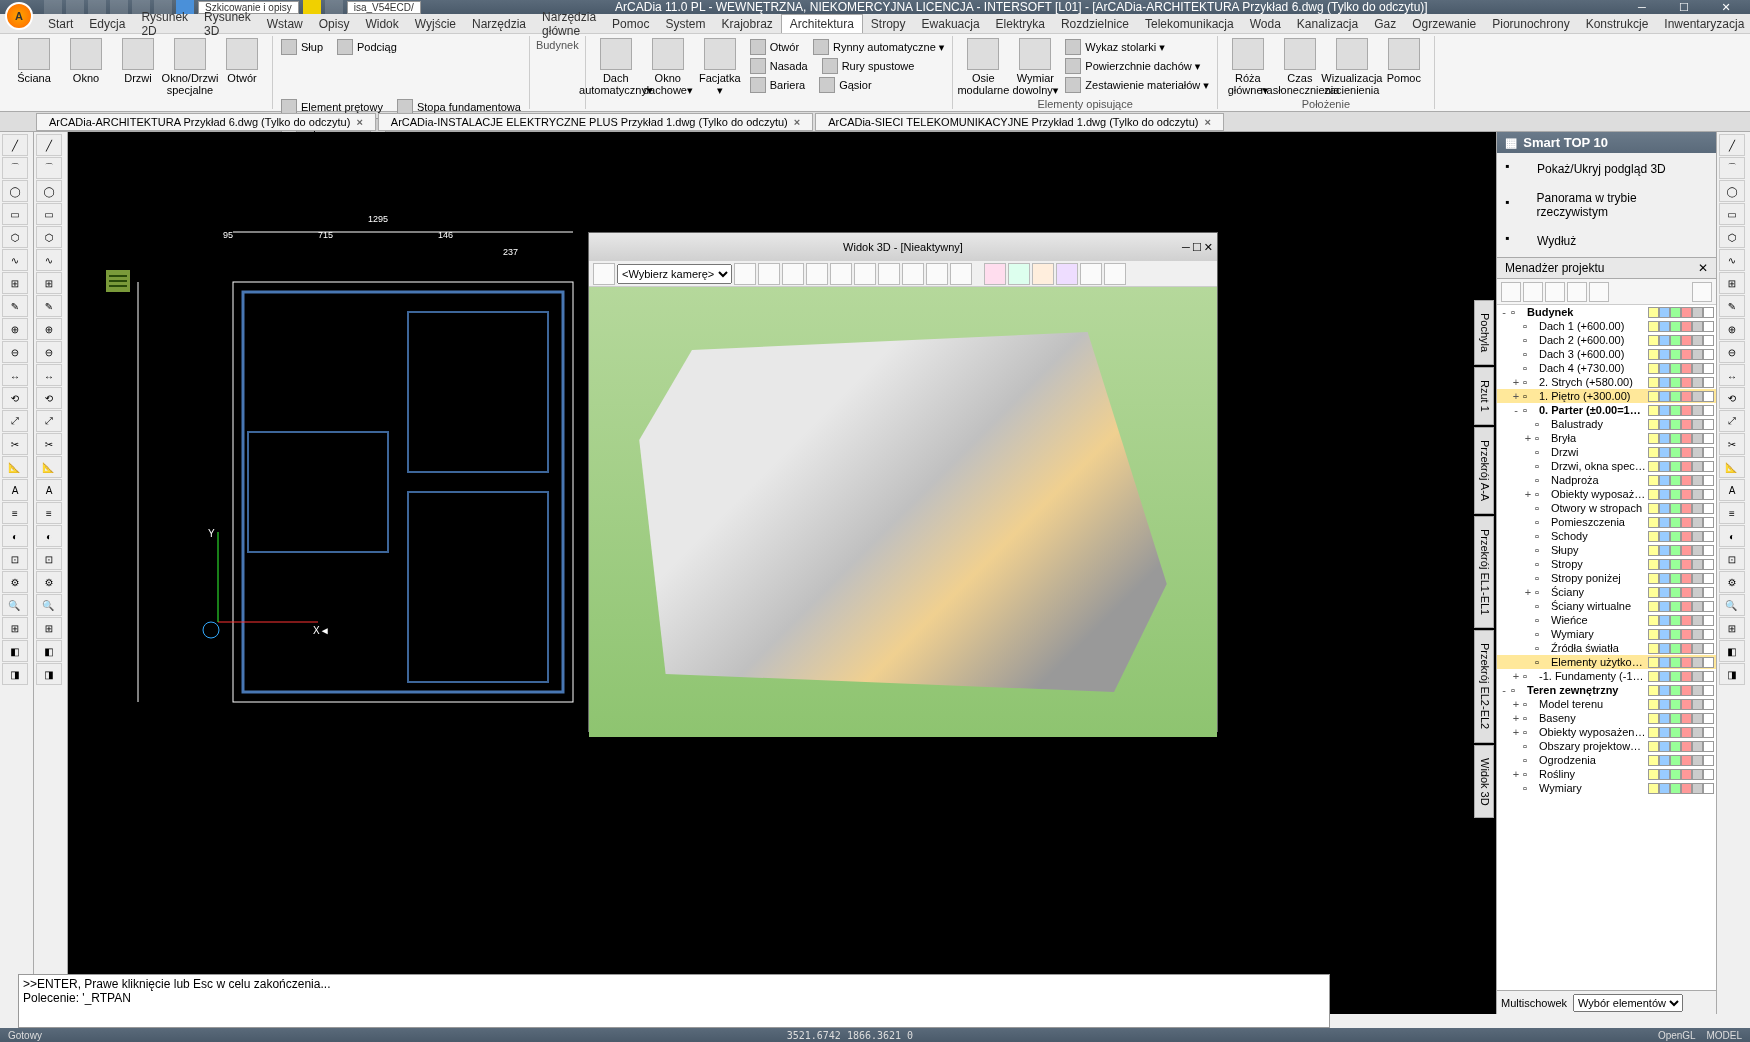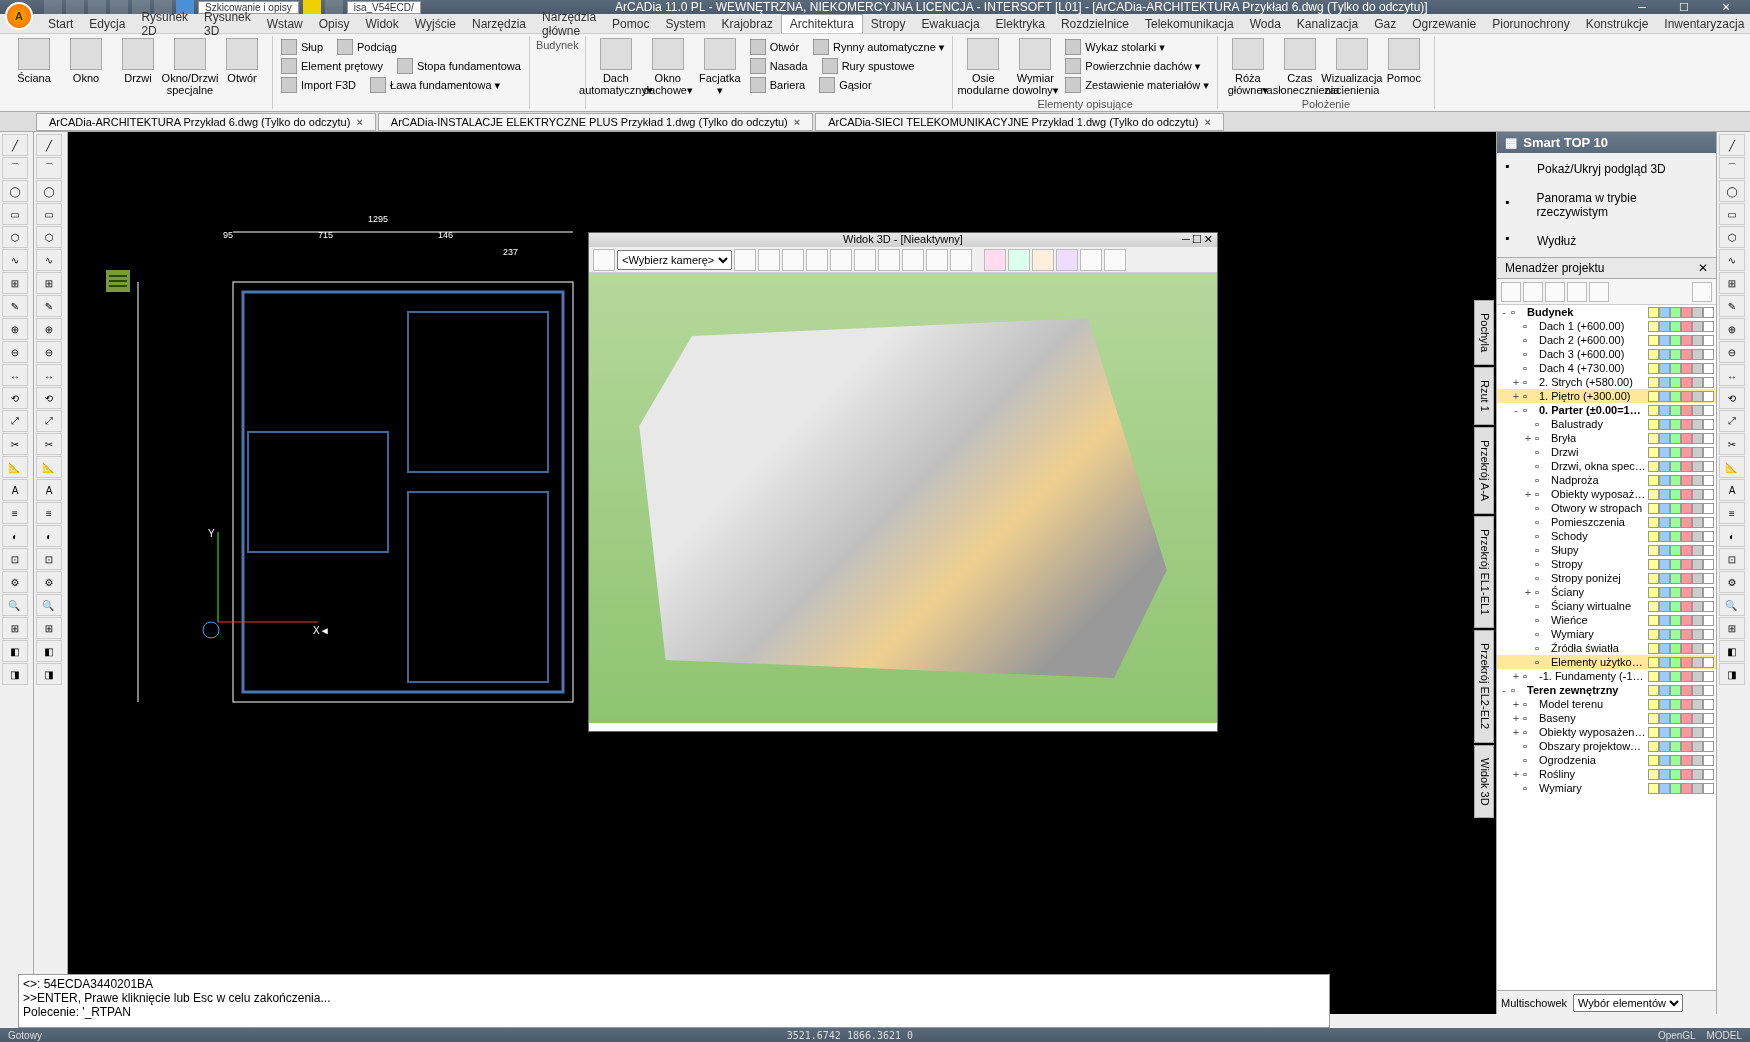--- a/index.html
+++ b/index.html
@@ -35,21 +35,21 @@
 .main-area { position: absolute; top: 132px; left: 0; right: 0; bottom: 28px; display: flex; }
 .left-tools { width: 34px; background: #f0f0f0; border-right: 1px solid #aaa; display: flex; flex-direction: column; padding: 2px; gap: 1px; }
 .left-tools2 { width: 34px; background: #f0f0f0; border-right: 1px solid #aaa; display: flex; flex-direction: column; padding: 2px; gap: 1px; }
 .tool-btn { width: 26px; height: 22px; background: #eee; border: 1px solid #ccc; cursor: pointer; display: flex; align-items: center; justify-content: center; font-size: 10px; }
 
 .canvas-area { flex: 1; position: relative; background: #000; overflow: hidden; }
 .floorplan { position: absolute; top: 0; left: 0; width: 100%; height: 100%; }
 .dim-text { position: absolute; color: #fff; font-size: 9px; }
 
 .view3d-window { position: absolute; top: 100px; left: 520px; width: 630px; height: 500px; background: #fff; border: 1px solid #666; box-shadow: 2px 2px 8px rgba(0,0,0,0.4); }
-.view3d-title { height: 14px; background: linear-gradient(#e8e8e8, #d0d0d0); display: flex; align-items: flex-start; justify-content: center; font-size: 11px; position: relative; }
+.view3d-title { height: 28px; background: linear-gradient(#e8e8e8, #d0d0d0); display: flex; align-items: center; justify-content: center; font-size: 11px; position: relative; }
 .view3d-title .winbtns { position: absolute; right: 4px; display: flex; gap: 2px; }
 .view3d-toolbar { height: 26px; background: #f0f0f0; border-bottom: 1px solid #ccc; display: flex; align-items: center; padding: 0 4px; gap: 2px; }
 .view3d-toolbar .tb-btn { width: 22px; height: 22px; border: 1px solid #bbb; background: #fafafa; cursor: pointer; }
 .view3d-toolbar select { font-size: 11px; height: 20px; }
 .view3d-content { height: calc(100% - 48px); background: linear-gradient(#b5d89b 0%, #8ec470 100%); position: relative; overflow: hidden; }
 .house3d { position: absolute; top: 10%; left: 8%; width: 84%; height: 80%; background: linear-gradient(135deg, #e8e8e8 30%, #c0c0c0 50%, #f0d090 65%, #999 85%); clip-path: polygon(10% 5%, 85% 0%, 100% 70%, 90% 100%, 5% 95%, 0% 30%); box-shadow: 8px 8px 18px rgba(0,0,0,0.35); }
 
 .right-panel { width: 220px; background: #f0f0f0; border-left: 1px solid #aaa; display: flex; flex-direction: column; }
 .panel-header { background: linear-gradient(#6a7a8a, #5a6a7a); color: #fff; font-weight: bold; padding: 3px 8px; font-size: 13px; display: flex; align-items: center; }
 .panel-header .icon { margin-right: 6px; }
@@ -175,21 +175,21 @@
           <div style="display: flex; gap: 10px;">
             <div class="ribbon-btn-small">
               <span class="icon"></span>
               <span>Słup</span>
             </div>
             <div class="ribbon-btn-small">
               <span class="icon"></span>
               <span>Podciąg</span>
             </div>
           </div>
-          <div style="display: flex; gap: 10px;">
+          <div style="display: flex; gap: 10px; margin-top: 41px;">
             <div class="ribbon-btn-small">
               <span class="icon"></span>
               <span>Element prętowy</span>
             </div>
             <div class="ribbon-btn-small">
               <span class="icon"></span>
               <span>Stopa fundamentowa</span>
             </div>
           </div>
           <div style="display: flex; gap: 10px;">
@@ -1020,21 +1020,20 @@
 <div class="side-tabs" id="sidetabs" style="right:256px;top:300px;">
     <div class="side-tab">Pochyla</div>
     <div class="side-tab">Rzut 1</div>
     <div class="side-tab">Przekrój A-A</div>
     <div class="side-tab">Przekrój EL1-EL1</div>
     <div class="side-tab">Przekrój EL2-EL2</div>
     <div class="side-tab">Widok 3D</div>
   </div>
 
 <div class="cmdline">
-  <div>&lt;&gt;: 54ECDA3440201BA</div>
   <div>&gt;&gt;ENTER, Prawe kliknięcie lub Esc w celu zakończenia...</div>
   <div>Polecenie: '_RTPAN</div>
 </div>
 
 <div class="statusbar">
   <span>Gotowy</span>
   <span class="coords">3521.6742 1866.3621 0</span>
   <span>
     <span>OpenGL</span>
     &nbsp;&nbsp;

